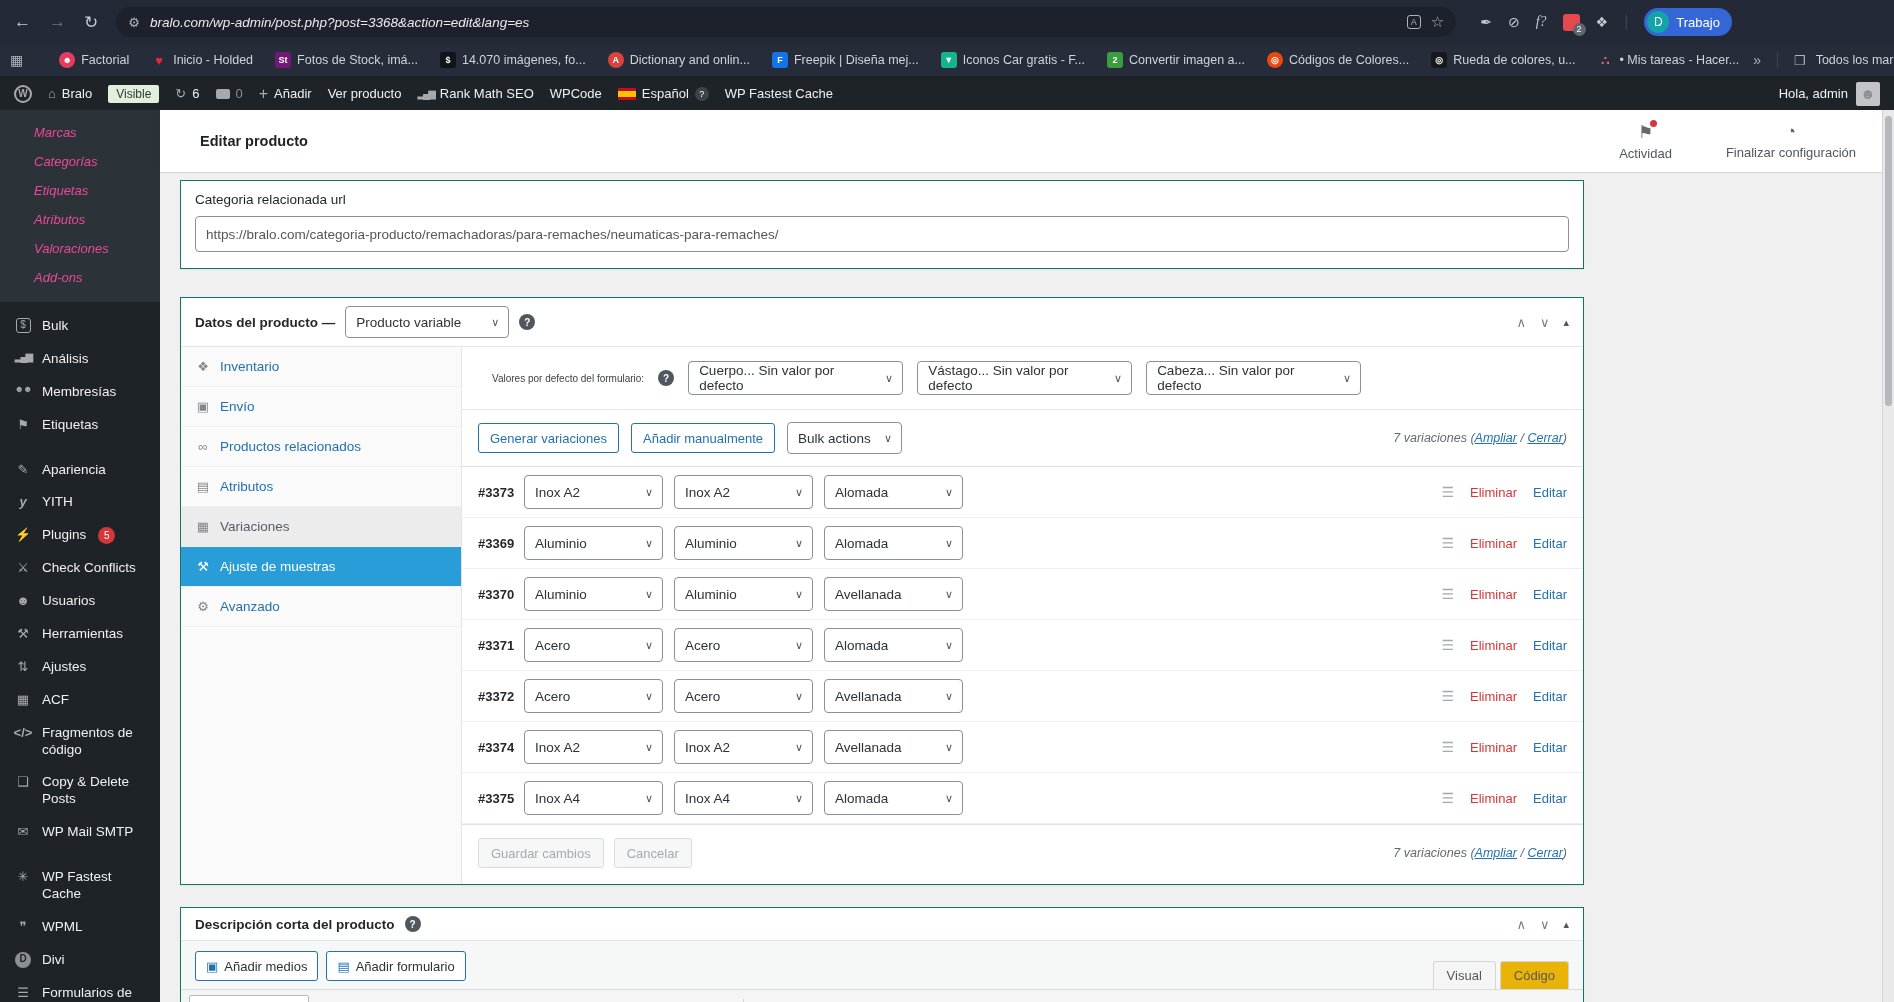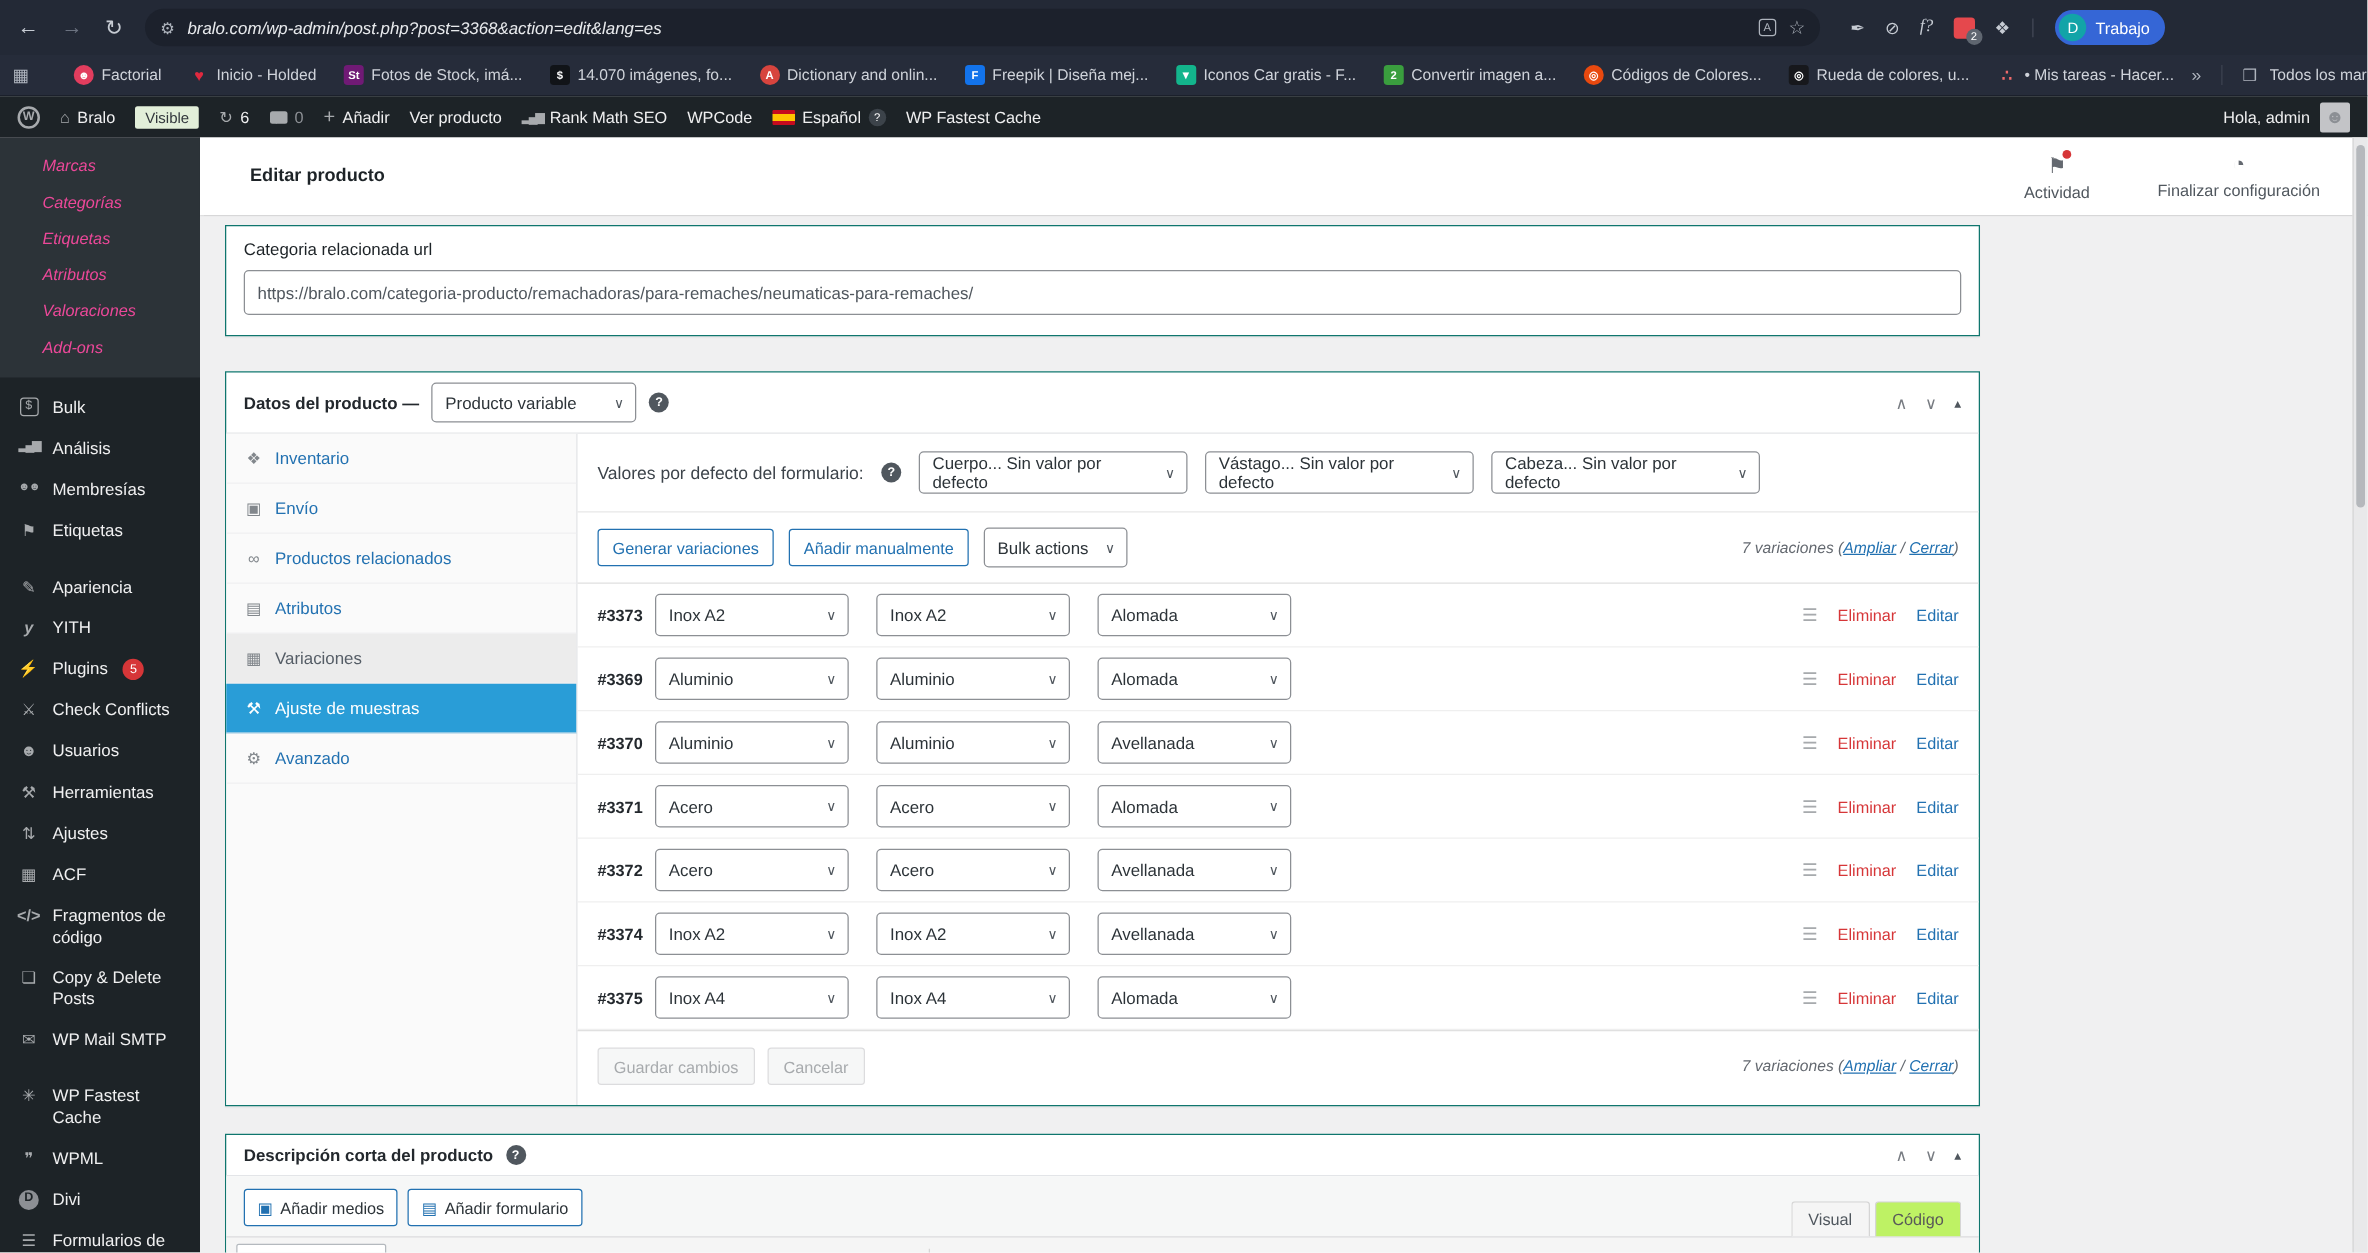--- a/index.html
+++ b/index.html
@@ -95,46 +95,46 @@
   .pd-body { display:flex; min-height:524px; }
   .wc-tabs { width:281px; background:#fafafa; border-right:1px solid #e3e5e8; flex:0 0 auto; }
   .wc-tab { display:flex; align-items:center; gap:9px; padding:12px 14px; font-size:13.5px; color:#2271b1; border-bottom:1px solid #f0f0f1; }
   .wc-tab .tic { color:#82878c; font-size:13px; width:16px; display:flex; justify-content:center; }
   .wc-tab.greyed { background:#ececec; color:#555d66; }
   .wc-tab.active { background:#299dd7; color:#fff; }
   .wc-tab.active .tic { color:#fff; }
 
   .pd-panel { flex:1; }
   .row-defaults { display:flex; align-items:center; gap:14px; padding:14px 16px; border-bottom:1px solid #e8e8e8; }
-  .row-defaults .lbl { font-size:14px; color:#3c434a; }
+  .row-defaults .lbl { font-size:10px; color:#3c434a;margin-left:14px; }
   .fselect.wide { width:215px; height:34px; }
   .row-toolbar { display:flex; align-items:center; gap:12px; padding:12px 16px; border-bottom:1px solid #e0e0e0; }
   .btn-blue { background:#fff; border:1px solid #2271b1; color:#2271b1; border-radius:3px; height:30px; padding:0 11px; font-size:13px; display:inline-flex; align-items:center; }
   .count-note { margin-left:auto; font-style:italic; color:#646970; font-size:12.5px; }
   .count-note a { color:#2271b1; }
 
   .var-row { display:flex; align-items:center; padding:0 16px; height:51px; border-bottom:1px solid #efefef; }
   .var-id { font-weight:bold; color:#23282d; width:46px; font-size:13px; }
-  .fselect.vsel { width:155px; height:34px; margin-right:22px; }
+  .fselect.vsel { width:139px; height:34px; margin-right:11px; }
   .var-right { margin-left:auto; display:flex; align-items:center; gap:16px; }
   .drag { color:#a7aaad; font-size:14px; }
   .link-del { color:#d63638; font-size:13px; text-decoration:none; }
   .link-edit { color:#2271b1; font-size:13px; text-decoration:none; }
 
   .var-footer { display:flex; align-items:center; gap:10px; padding:13px 16px 16px; border-top:1px solid #e0e0e0; }
   .btn-disabled { background:#f6f7f7; border:1px solid #dcdcde; color:#a7aaad; border-radius:3px; height:30px; padding:0 12px; font-size:13px; display:inline-flex; align-items:center; }
 
   .box3 { margin-top:22px; height:300px; }
   .box3 .box-head .bt { font-weight:bold; }
   .editor-tools { display:flex; align-items:flex-end; padding:10px 14px 0; background:#f6f7f7; }
   .media-btns { display:flex; gap:8px; padding-bottom:8px; }
   .btn-media { background:#fff; border:1px solid #2271b1; color:#2c3338; border-radius:3px; height:30px; padding:0 10px; font-size:13px; display:inline-flex; align-items:center; gap:6px; }
   .btn-media .mic { color:#2271b1; font-size:13px; }
   .wp-switch { margin-left:auto; display:flex; gap:4px; }
-  .sw-tab { padding:6px 13px; font-size:13px; border:1px solid #d5d5d5; border-bottom:none; background:#bef264; color:#595959; border-radius:3px 3px 0 0; }
+  .sw-tab { padding:6px 13px; font-size:13px; border:1px solid #d5d5d5; border-bottom:none; background:#eab308; color:#595959; border-radius:3px 3px 0 0; }
   .sw-tab.active { background:#f5f5f5; color:#50575e; }
   .mce-toolbar { display:flex; align-items:center; gap:2px; background:#f5f5f5; border-top:1px solid #dcdcde; border-bottom:1px solid #dcdcde; padding:5px 8px; }
   .mce-select { background:#fff; border:1px solid #b4b9be; border-radius:2px; height:28px; width:120px; display:flex; align-items:center; justify-content:space-between; padding:0 8px; font-size:13px; color:#32373c; margin-right:8px; }
   .mce-btn { width:30px; height:26px; display:flex; align-items:center; justify-content:center; color:#50575e; font-size:14px; }
   .mce-btn.b { font-weight:bold; } .mce-btn.i { font-style:italic; font-family:"Liberation Serif",serif; }
   .mce-btn.two { font-size:11px; letter-spacing:-1px; }
   .mce-sep { width:1px; height:20px; background:#d5d5d5; margin:0 8px; }
   .grid4 { display:grid; grid-template-columns:7px 7px; grid-template-rows:7px 7px; gap:1px; }
   .grid4 i { display:block; } .grid4 i:nth-child(1){background:#e5484d;} .grid4 i:nth-child(2){background:#7bc143;} .grid4 i:nth-child(3){background:#3b7bd8;} .grid4 i:nth-child(4){background:#f0b429;}
   .c-dark{color:#23282d;} .c-green{color:#7bc143;} .c-gold{color:#c9a13b;} .c-blue{color:#3b7bd8;}

